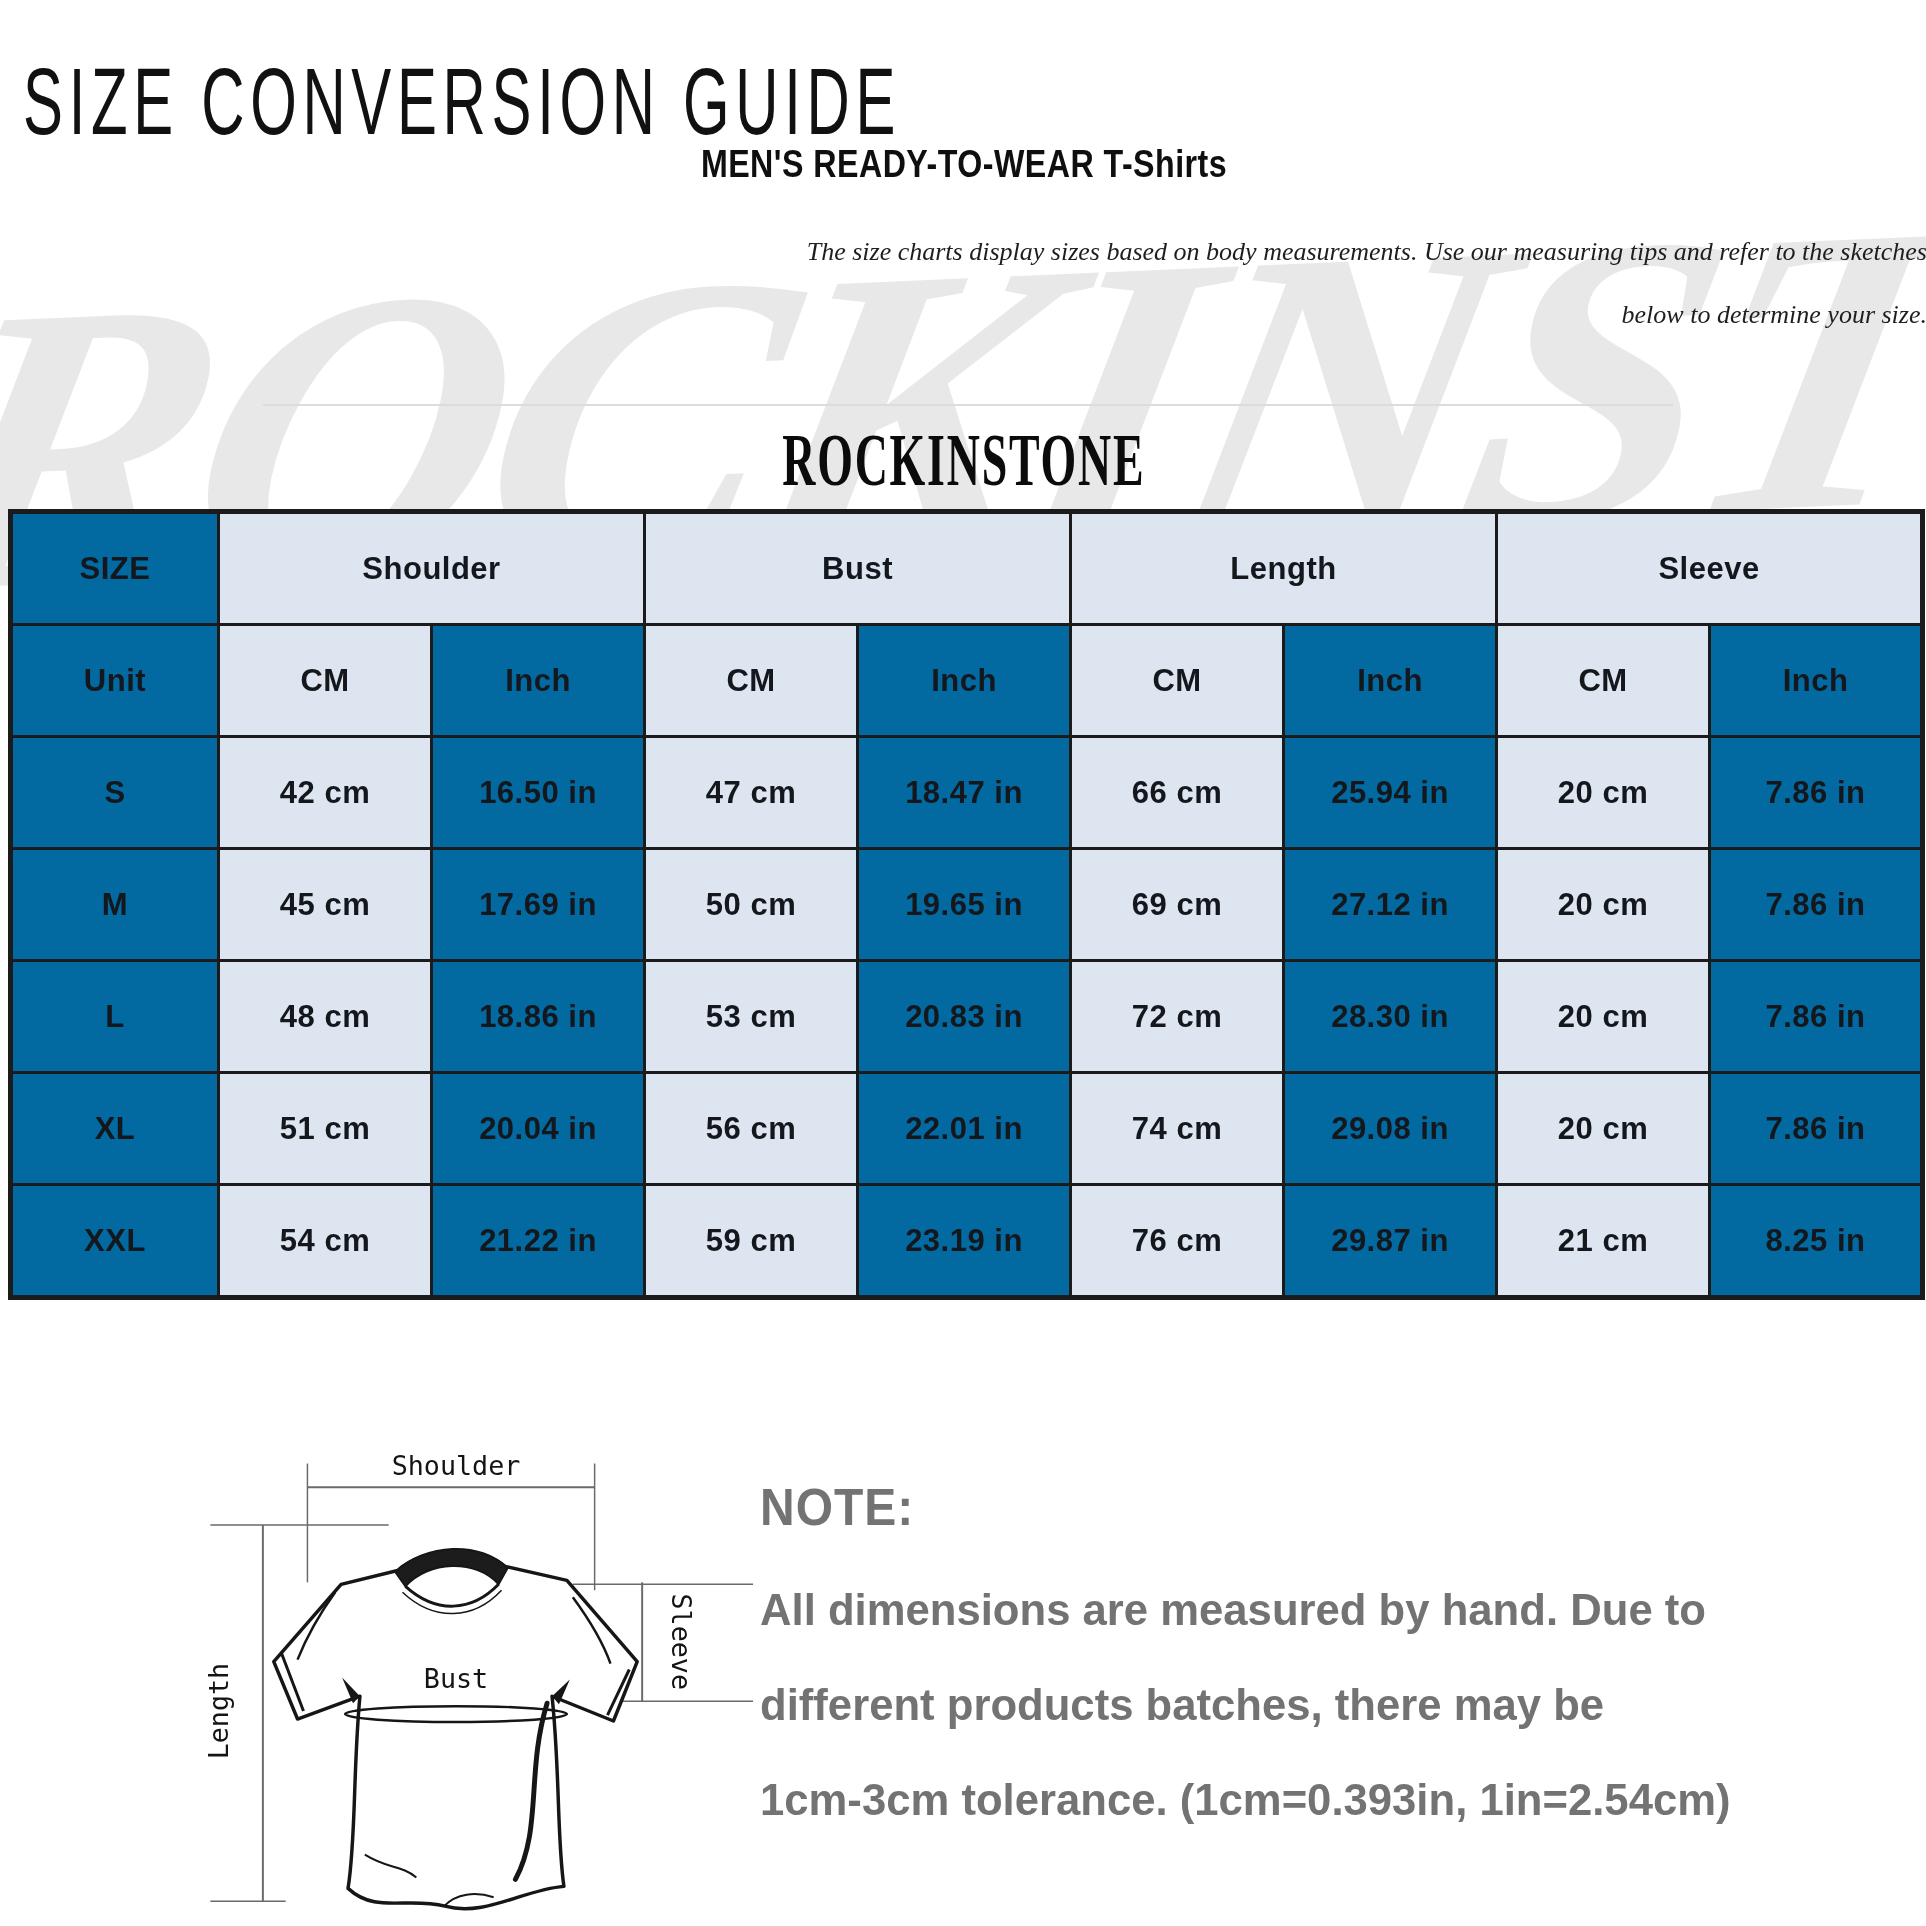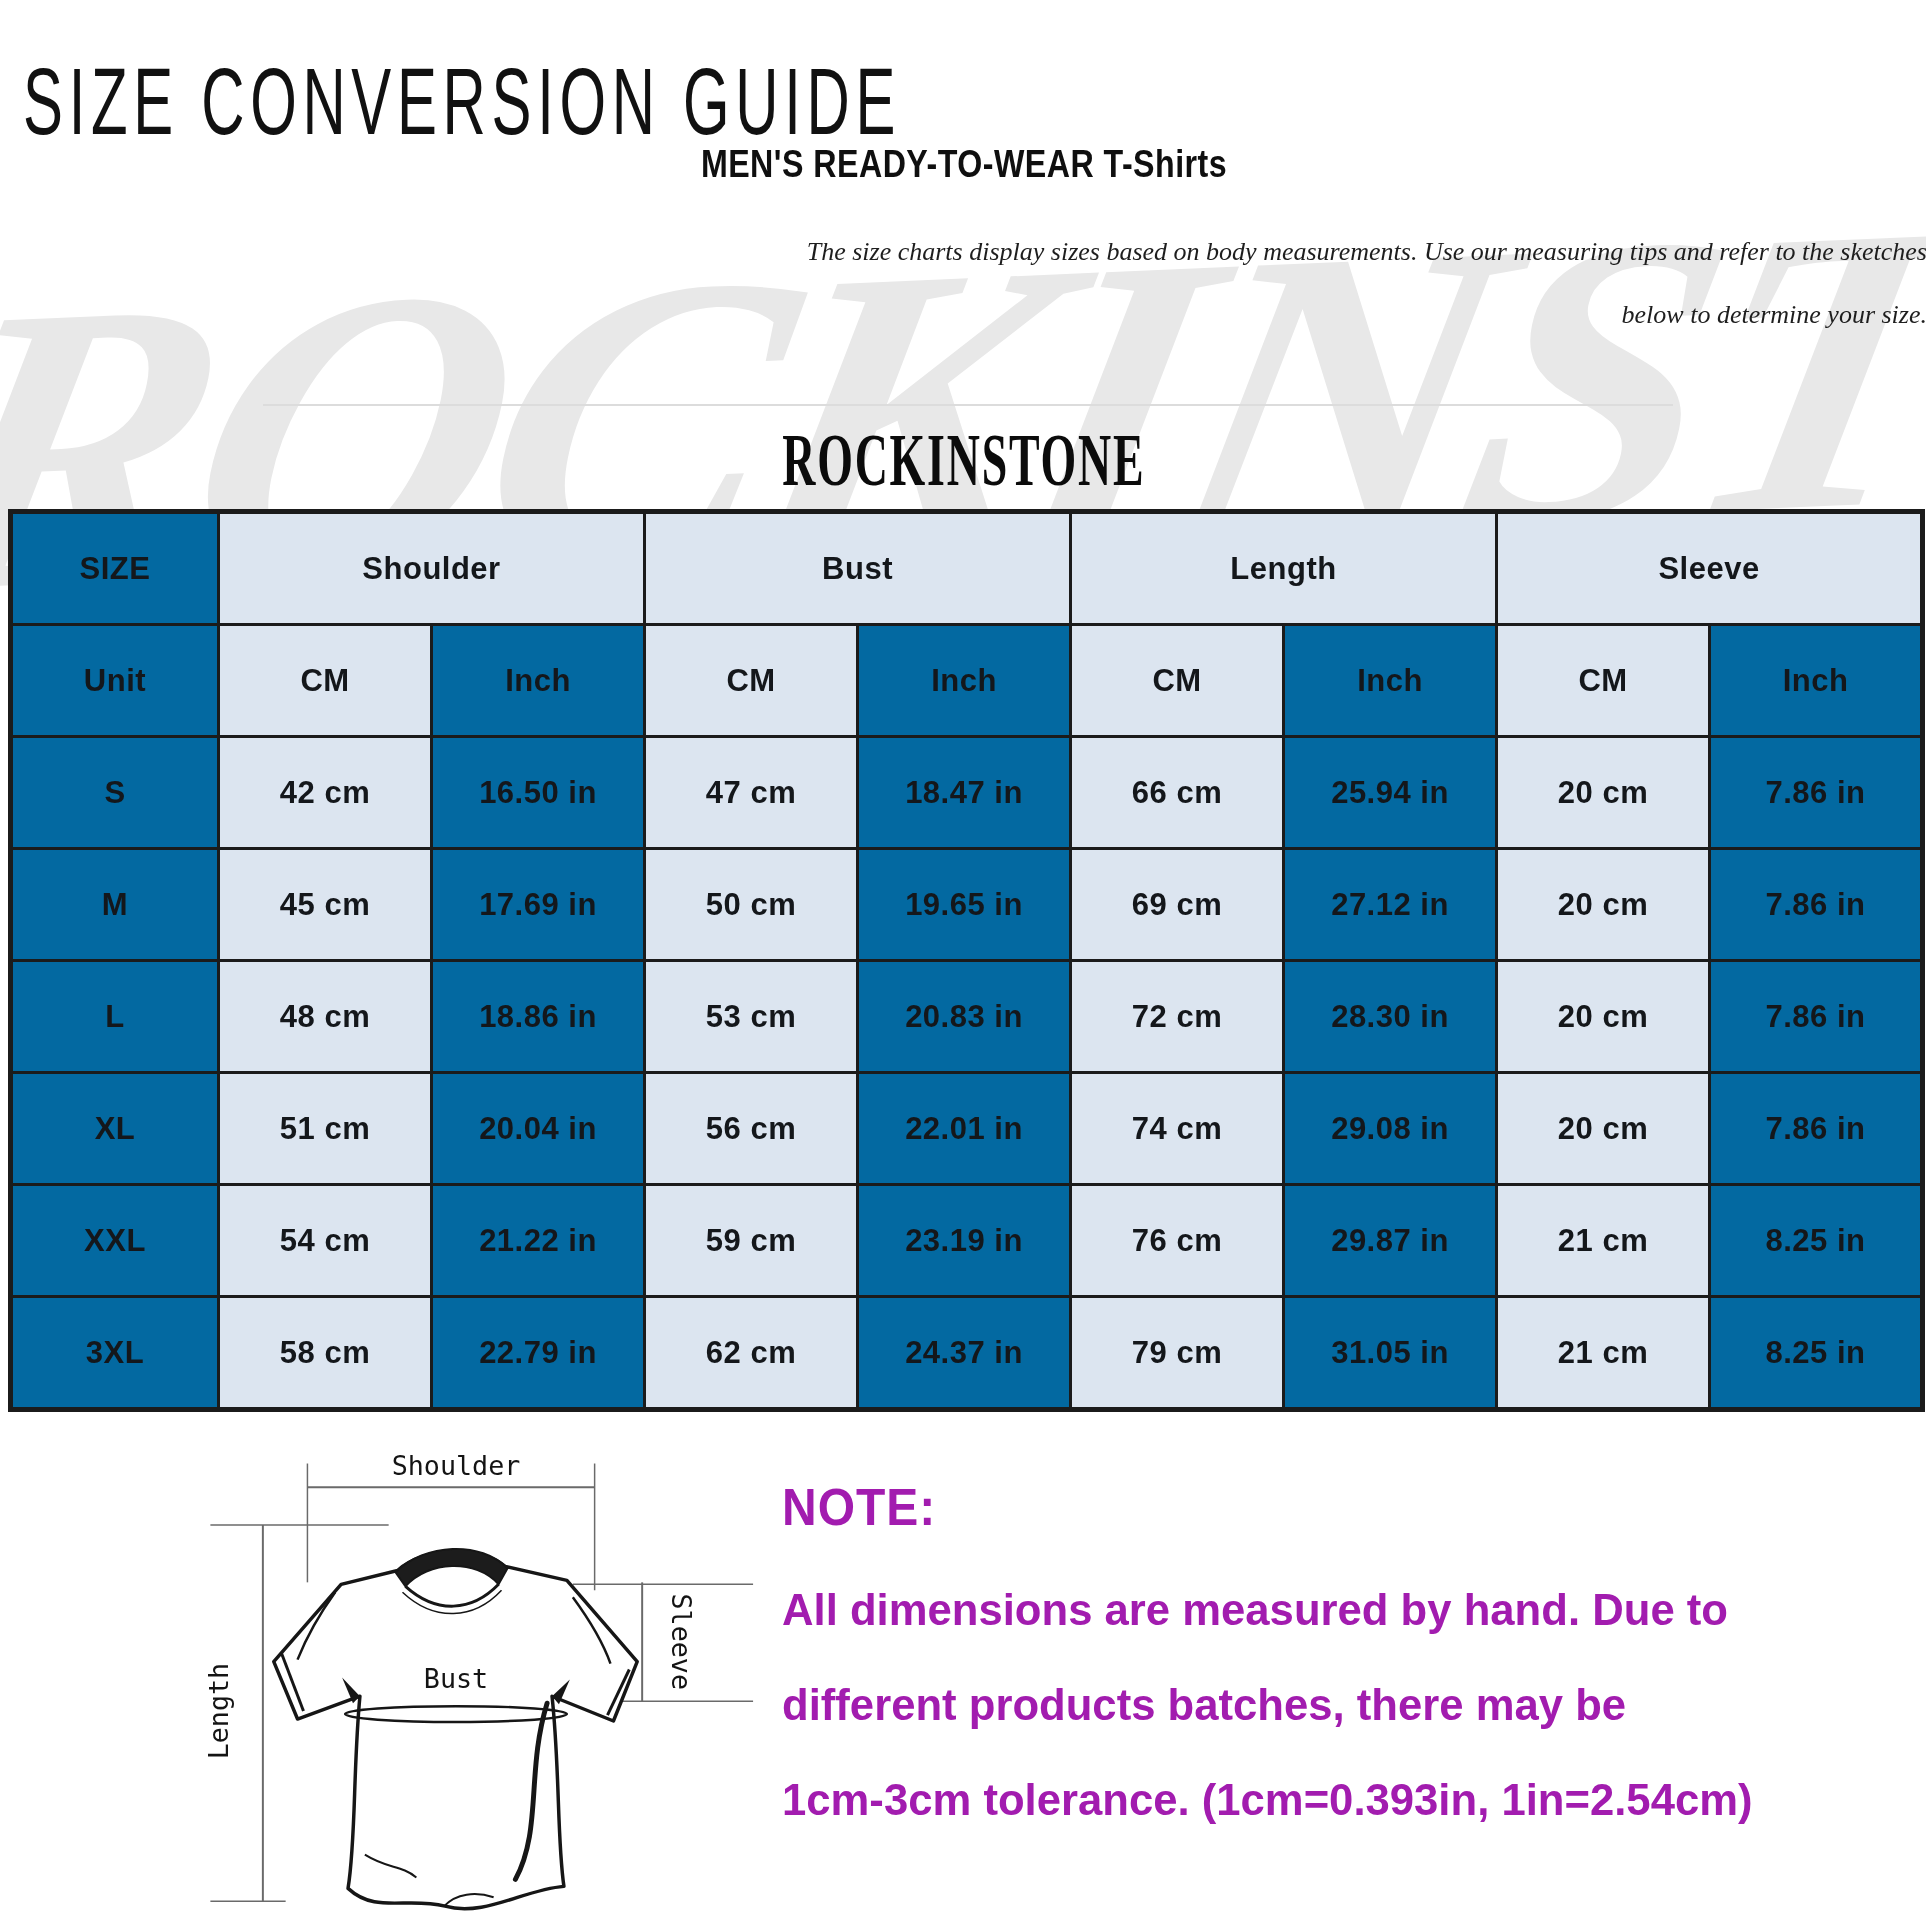--- a/index.html
+++ b/index.html
@@ -58,21 +58,21 @@
   }
   table.size-table .blue { background:var(--header-blue,#dce5f0); }
 
   
   .tshirt { position:absolute; left:147px; top:1414px; z-index:2; }
   .dlab {
     font-family:"DejaVu Sans Mono", monospace; font-size:27px; font-weight:500; fill:#141414;
   }
 
   
-  .note { position:absolute; left:782px; top:1477px; width:1129px; z-index:2; color:#a21caf; }
+  .note { position:absolute; left:760px; top:1477px; width:1129px; z-index:2; color:#737373; }
   .note-heading {
     font-size:48px; font-weight:bold; letter-spacing:1px;
     transform:scaleY(1.08); transform-origin:left top; margin:0 0 30px 0;
   }
   .note-line {
     font-size:45px; font-weight:bold; line-height:95px; white-space:nowrap;
     transform:scaleX(0.97); transform-origin:left center;
   }
 </style>
 </head>
@@ -173,31 +173,20 @@
           <td>7.86 in</td>
         </tr>
         <tr>
           <td>XXL</td>
           <td class="blue">54 cm</td>
           <td>21.22 in</td>
           <td class="blue">59 cm</td>
           <td>23.19 in</td>
           <td class="blue">76 cm</td>
           <td>29.87 in</td>
-          <td class="blue">21 cm</td>
-          <td>8.25 in</td>
-        </tr>
-        <tr>
-          <td>3XL</td>
-          <td class="blue">58 cm</td>
-          <td>22.79 in</td>
-          <td class="blue">62 cm</td>
-          <td>24.37 in</td>
-          <td class="blue">79 cm</td>
-          <td>31.05 in</td>
           <td class="blue">21 cm</td>
           <td>8.25 in</td>
         </tr>
       </tbody>
     </table>
 
   <svg class="tshirt" width="614" height="511" viewBox="0 0 620 516" xmlns="http://www.w3.org/2000/svg">
 
     <g stroke="#6a6a6a" stroke-width="2" fill="none">
 

